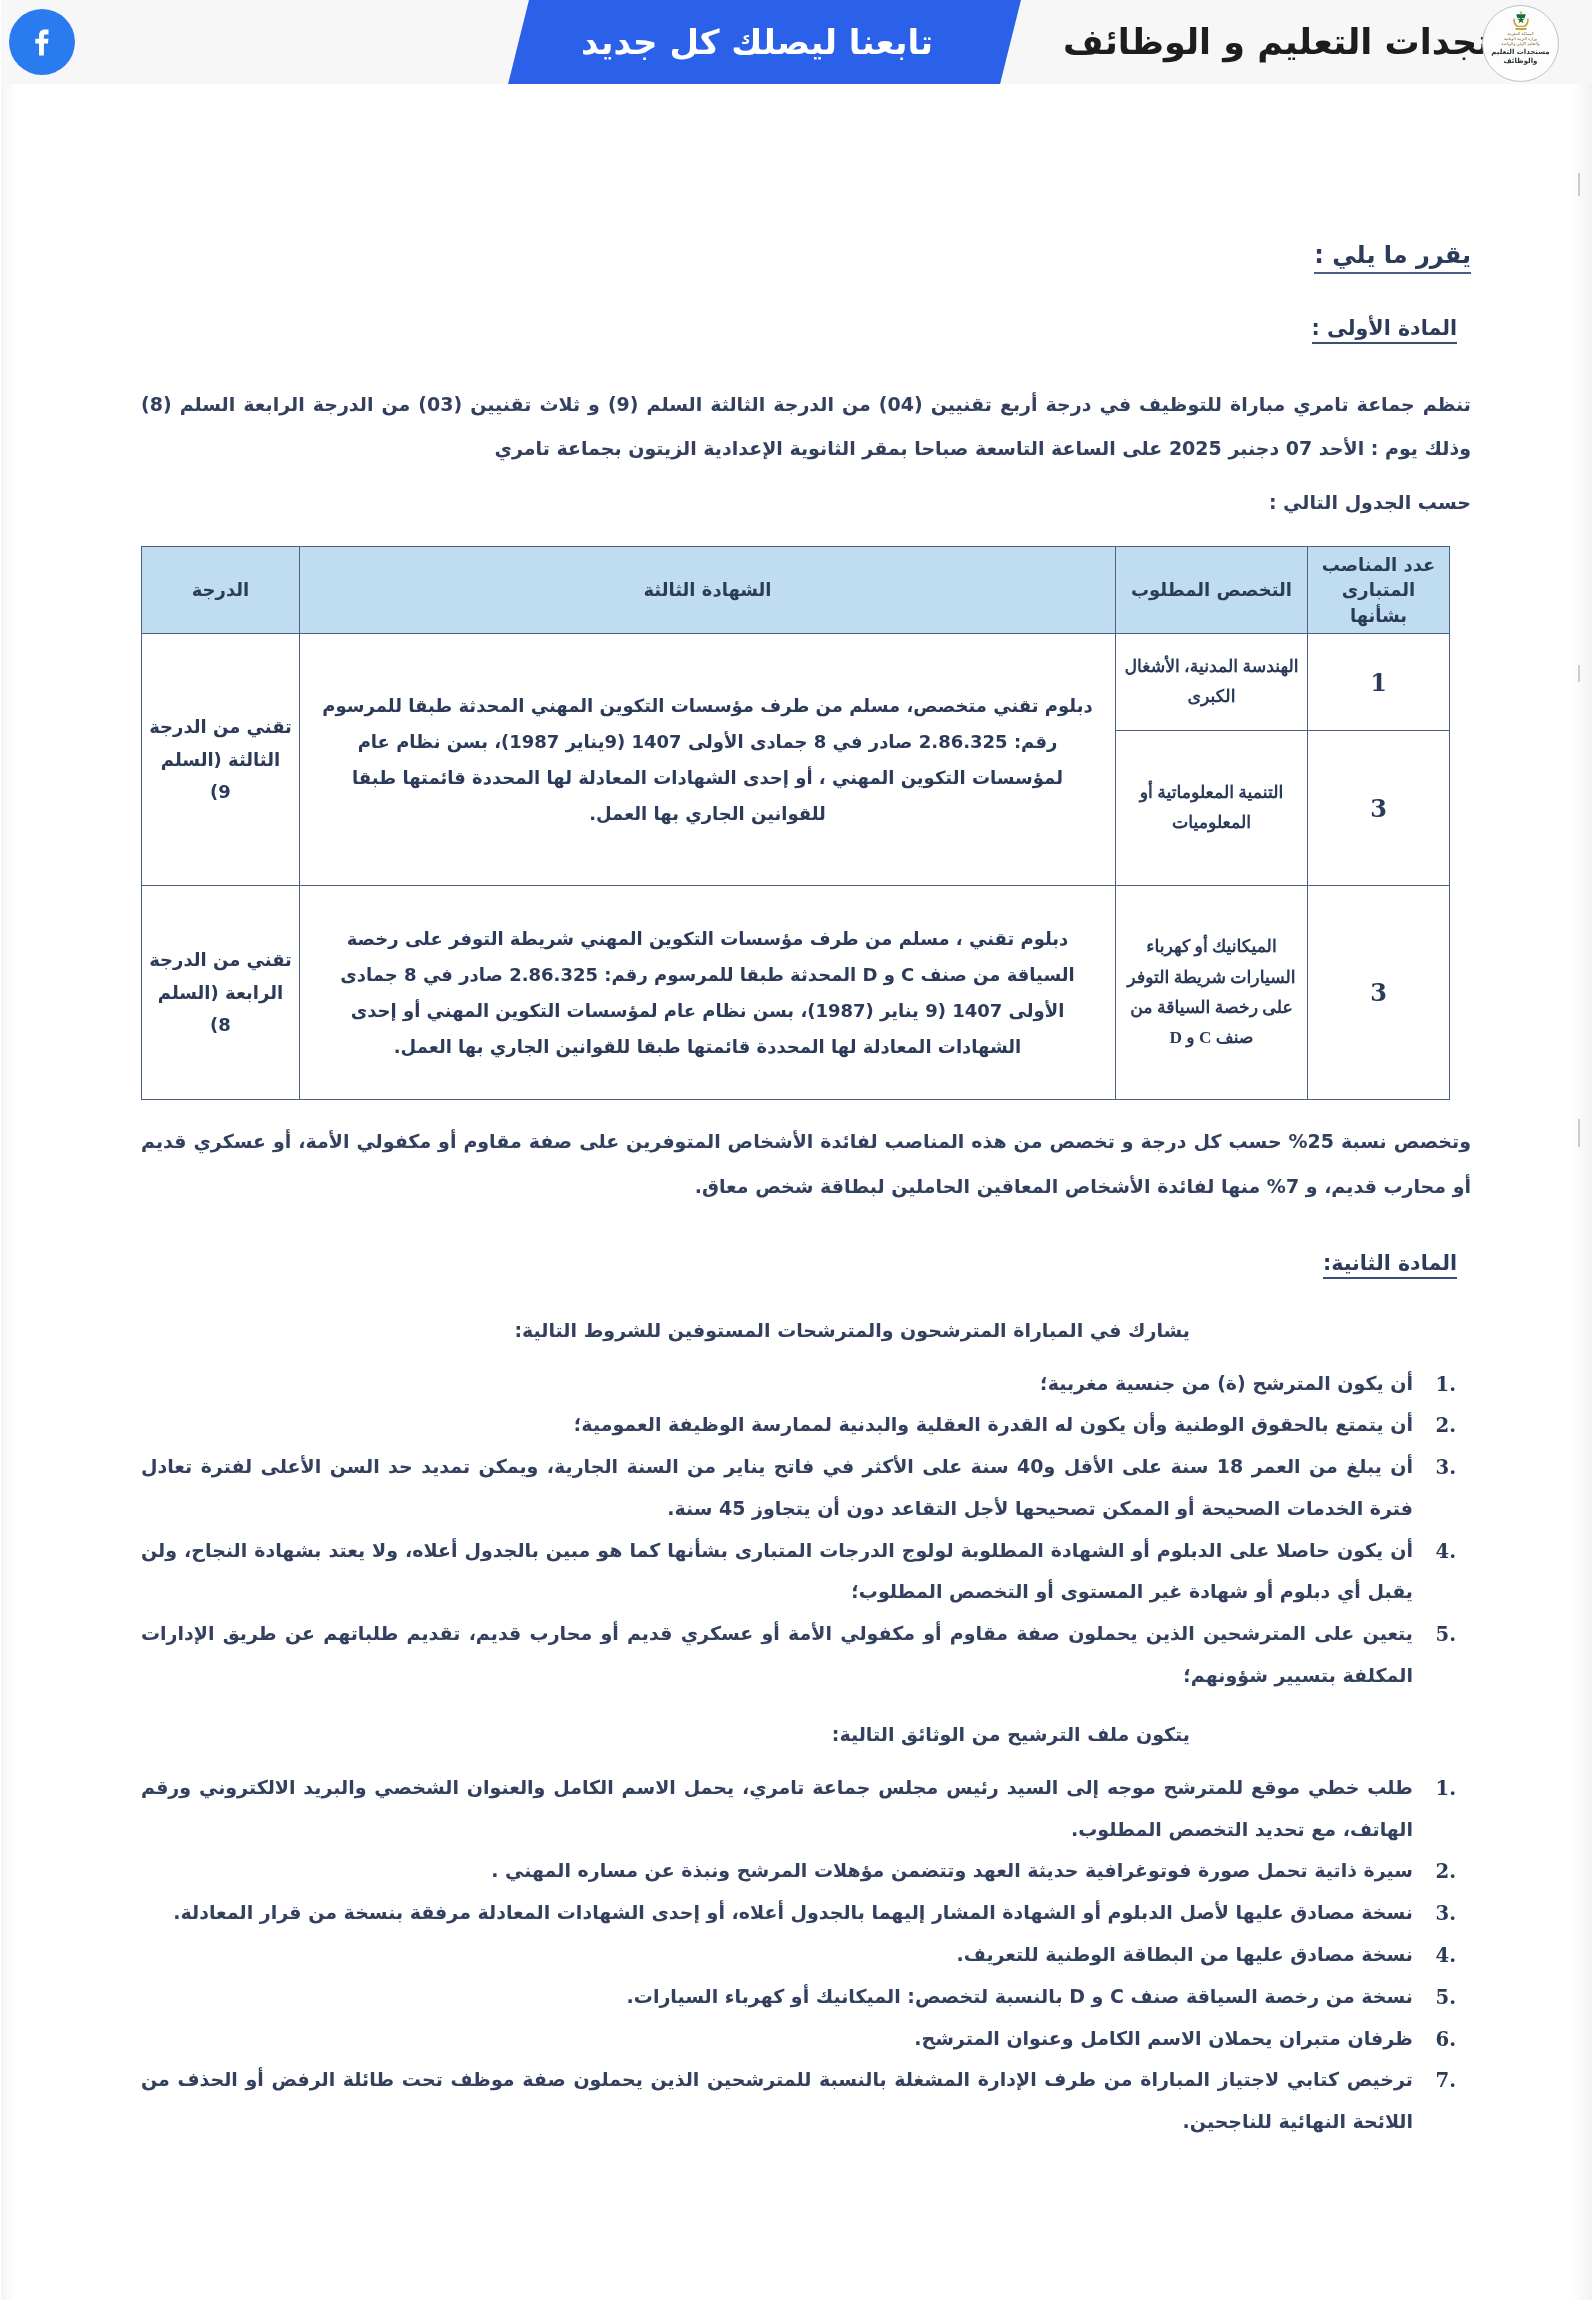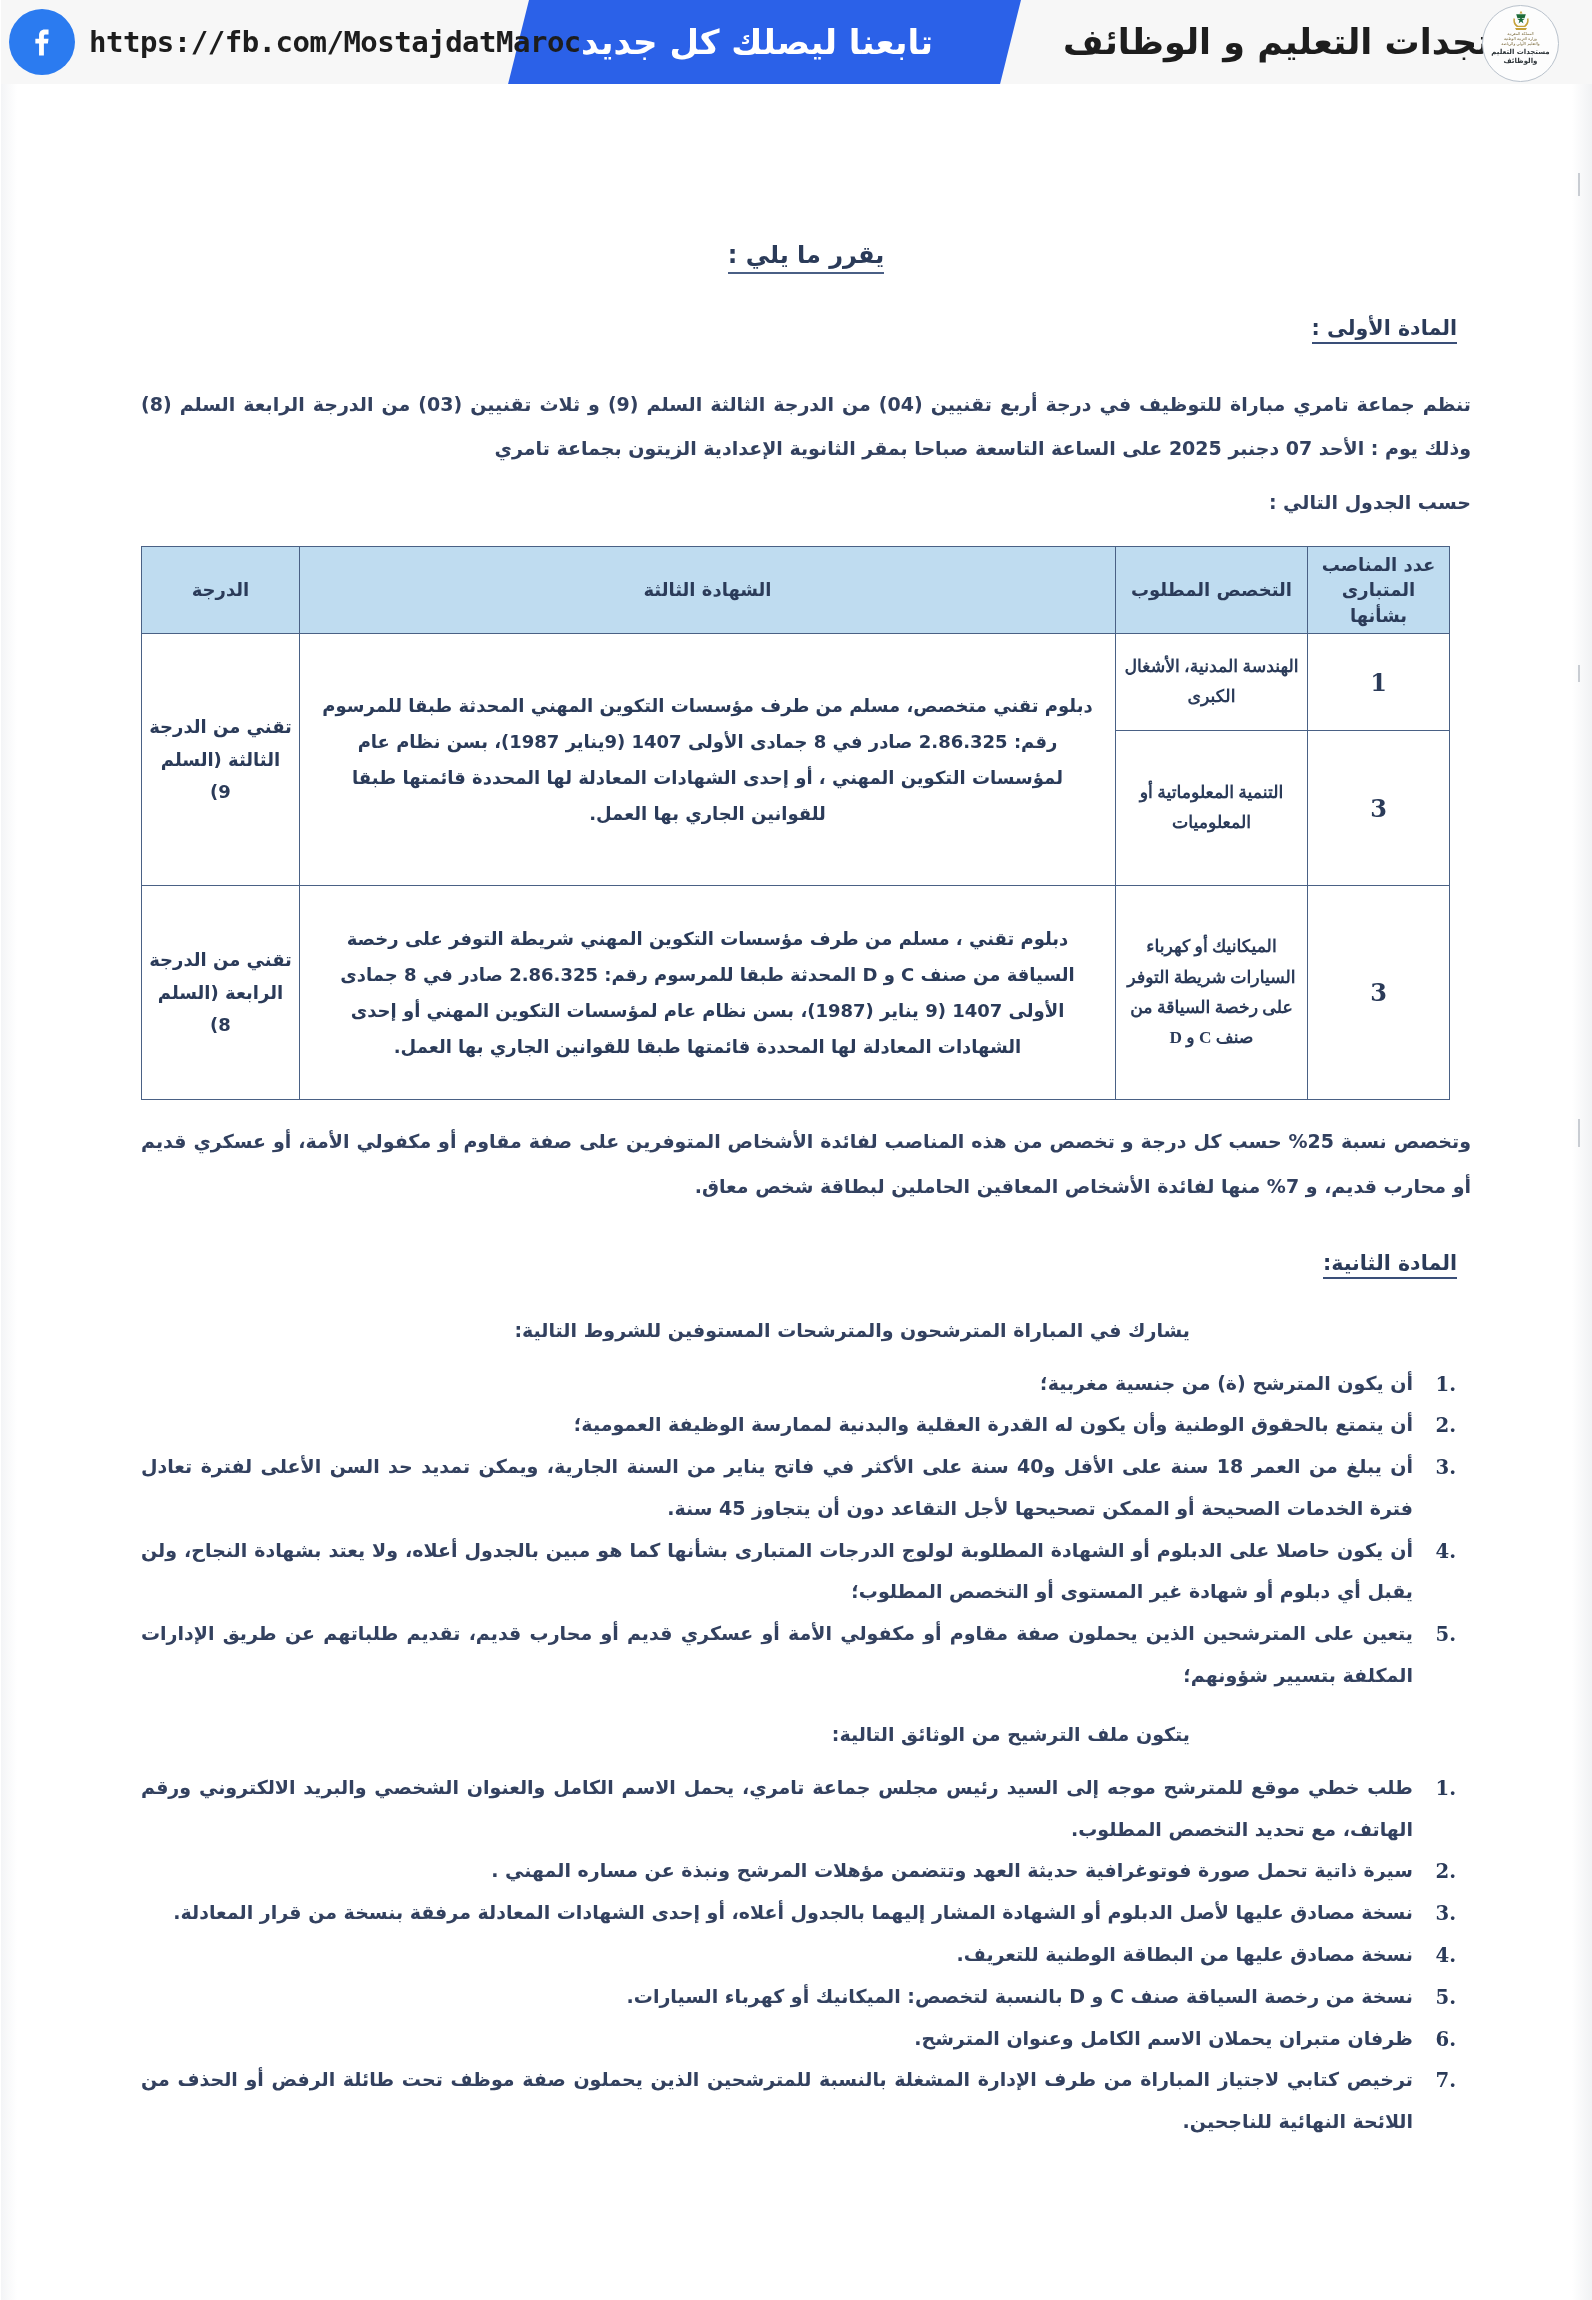--- a/index.html
+++ b/index.html
@@ -169,21 +169,21 @@
     position: absolute;
     left: 141px;
     top: 0;
     width: 1330px;
     color: #2c3c5a;
     direction: rtl;
     text-align: justify;
   }
 
   .decree-title {
-    text-align: center;
+    text-align: right;
     margin: 0;
     padding-top: 157px;
     font-size: 24px;
     font-weight: 700;
     color: #2b3b59;
   }
   .decree-title span {
     display: inline-block;
     border-bottom: 2.8px double #4a5f85;
     padding-bottom: 2.8px;
@@ -325,21 +325,20 @@
 
 <div class="banner">
   <div class="banner-blue"></div>
 
   <div class="fb-logo">
     <svg width="39" height="39" viewBox="0 0 42 42" aria-hidden="true">
       <path d="M27.5 12.5h-3.3c-1.1 0-1.7.7-1.7 1.8V17h5l-.7 5h-4.3v13h-5.2V22h-4v-5h4v-3.6c0-4 2.3-6.4 6.1-6.4h4.1v5.5z" fill="#ffffff"></path>
     </svg>
   </div>
 
-  <div class="fb-url">https://fb.com/MostajdatMaroc</div>
 
   <div class="banner-slogan">تابعنا ليصلك كل جديد</div>
 
   <div class="banner-title">مستجدات التعليم و الوظائف</div>
 
   <div class="seal">
     <svg class="seal-crest" viewBox="0 0 40 34" aria-hidden="true">
       <path d="M20 1l2.5 4.5h-5z" fill="#c6a23a"></path>
       <path d="M12 7h16l-2 6H14z" fill="#1d6b3a"></path>
       <path d="M20 10l1.6 4.6h4.9l-4 2.9 1.6 4.7-4.1-3-4.1 3 1.6-4.7-4-2.9h4.9z" fill="#1d6b3a"></path>

